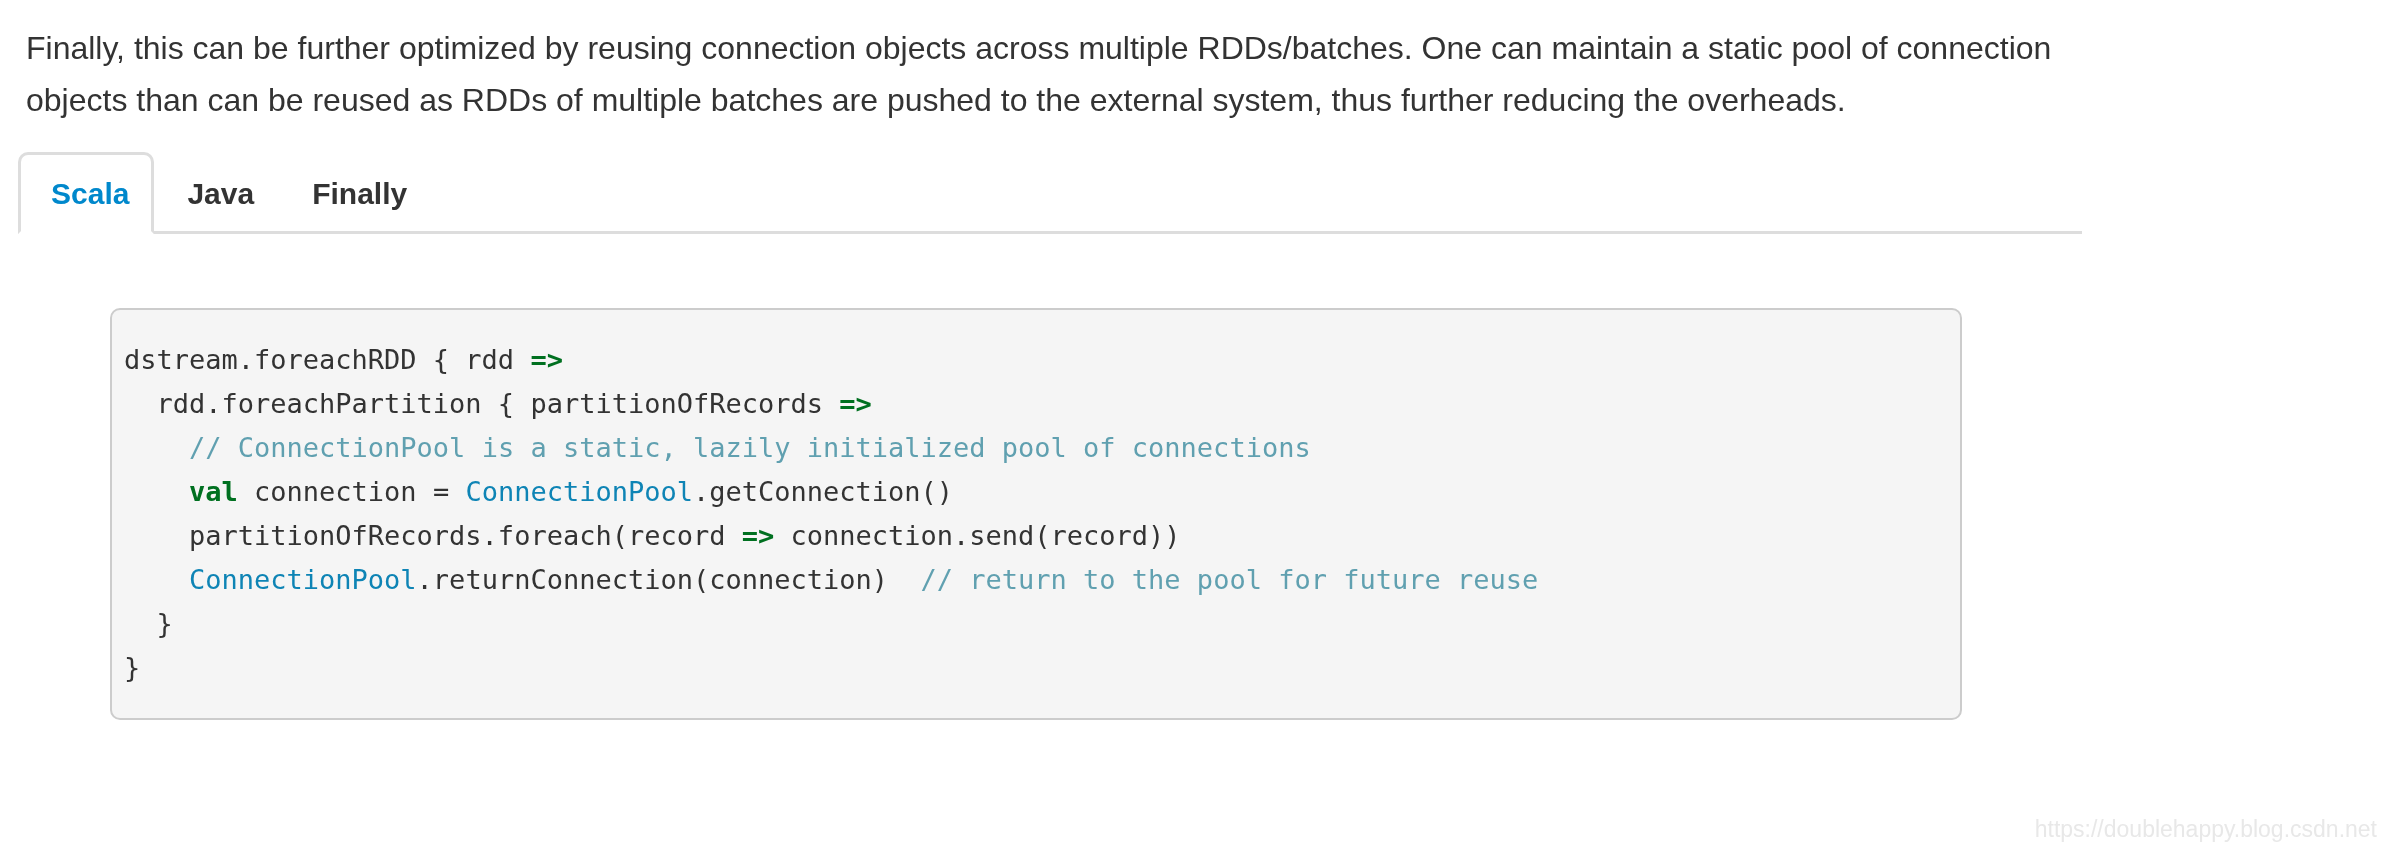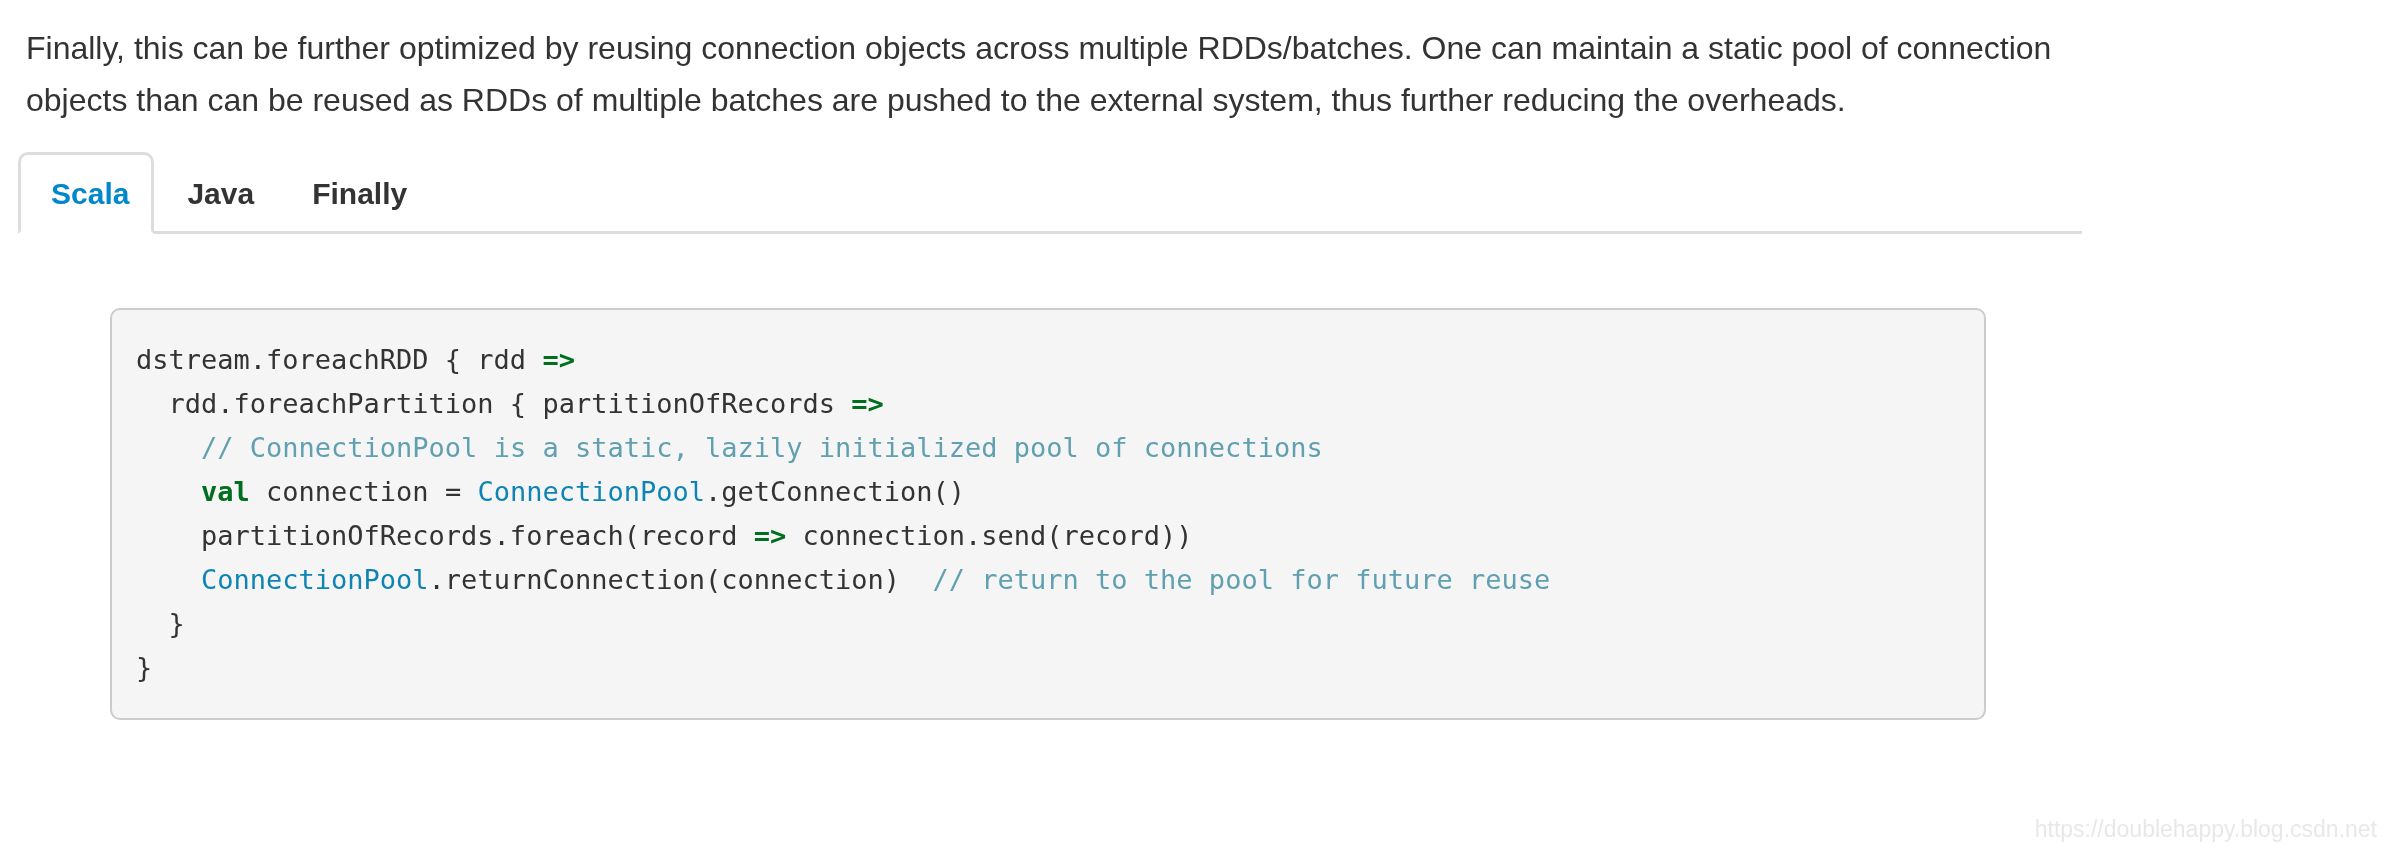--- a/index.html
+++ b/index.html
@@ -56,21 +56,21 @@
   }
 
   
   .tab-content { padding-top: 74px; }
   pre.code-block {
     margin: 0 0 0 92px;
     width: 1824px;
     background: var(--code-bg, #f5f5f5);
     border: 2px solid var(--code-border, #cccccc);
     border-radius: 10px;
-    padding: 28px 24px;
+    padding: 28px 12px;
     font-family: "DejaVu Sans Mono", "Liberation Mono", monospace;
     font-size: 27px;
     line-height: 44px;
     color: var(--text-color, #333333);
     box-sizing: content-box;
     overflow: hidden;
   }
   pre.code-block .code-line { white-space: pre; height: 44px; }
   .tok-plain   { color: var(--text-color, #333333); }
   .tok-keyword { color: var(--keyword, #007020); font-weight: bold; }

